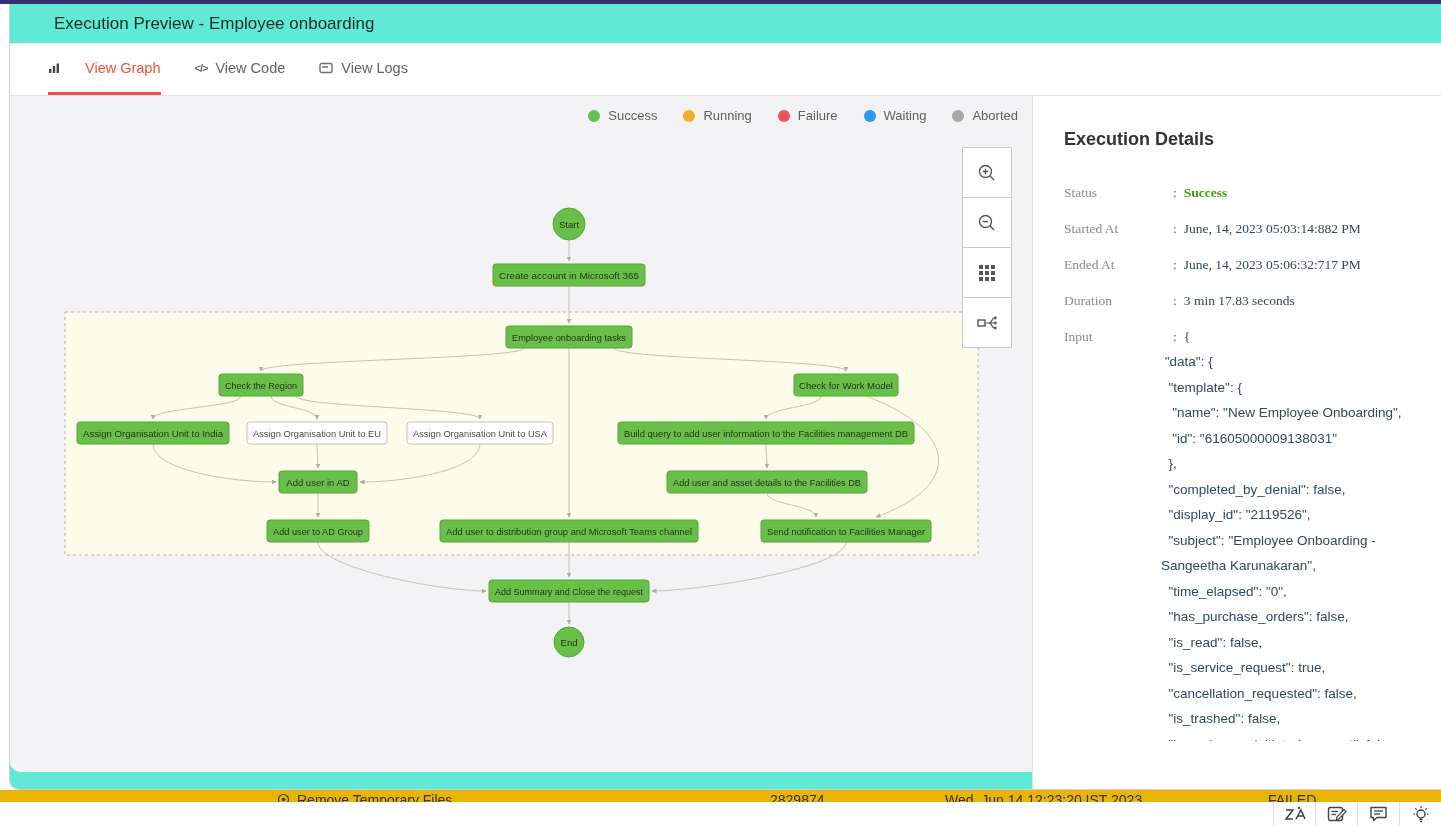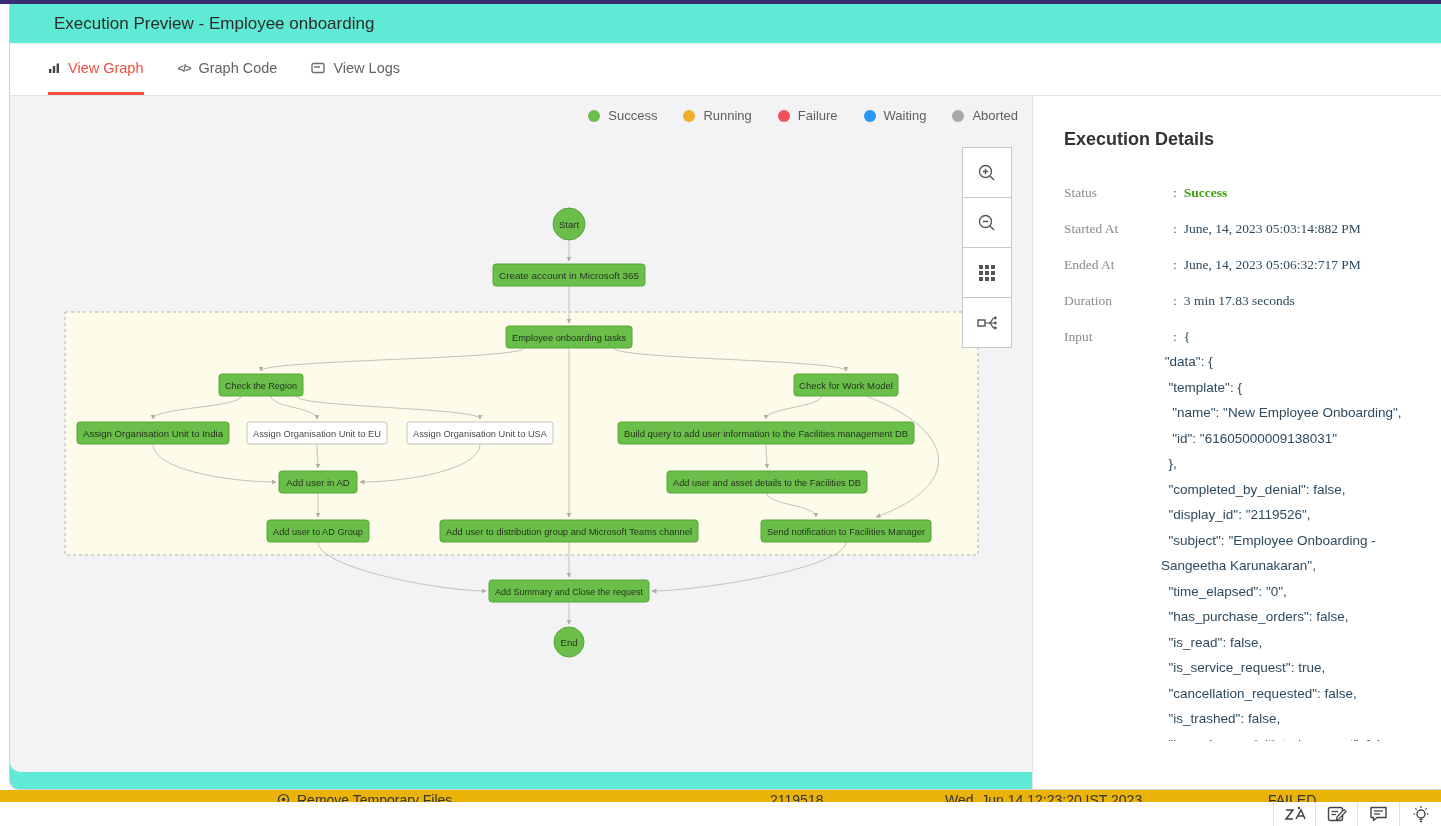--- a/index.html
+++ b/index.html
@@ -14,21 +14,21 @@
 
   .modal-header { height:40px; display:flex; align-items:center; padding-left:44px;
                   border-bottom:1px solid #f0f0f0; }
   .modal-title { font-size:17px; font-weight:500; color:#2c2c2c; }
 
   .tabbar { height:52px; display:flex; align-items:stretch; padding-left:38px;
             border-bottom:1px solid #e4e4e4; background:#fff; }
   .tab { display:flex; align-items:center; margin-right:34px; cursor:pointer;
          font-size:14.5px; color:#5f6368; border-bottom:3px solid transparent; }
   .tab .ticon { margin-right:8px; display:flex; align-items:center; }
-  .tab.active { color:#f2503f; border-bottom-color:#f2503f; }
+  .tab.active { color:#f2503f; border-bottom-color:#f2503f;gap:17px; }
   .tab .code-glyph { font-size:11px; font-weight:bold; color:#6a6f73; letter-spacing:-1px; }
 
   .content { display:flex; height:694px; }
   .graph-area { position:relative; width:1022px; height:676px; background:#f3f3f5;
                 border-radius:0 0 0 10px; flex:none; }
   .details-panel { flex:1; height:694px; background:#fff; border-left:1px solid #e3e3e3;
                    padding:33px 10px 0 31px; overflow:hidden; position:relative; }
 
   .legend { position:absolute; top:12px; right:14px; display:flex; align-items:center; }
   .legend-item { display:flex; align-items:center; margin-left:26px; font-size:13px; color:#5f5f5f; }
@@ -78,21 +78,21 @@
         <svg width="12" height="12" viewBox="0 0 12 12">
             <rect x="1" y="7" width="2.4" height="4" fill="#454545"></rect>
             <rect x="4.8" y="4" width="2.4" height="7" fill="#454545"></rect>
             <rect x="8.6" y="1.5" width="2.4" height="9.5" fill="#454545"></rect>
           </svg>
       </span>
       <span>View Graph</span>
     </div>
     <div class="tab">
       <span class="ticon code-glyph">&lt;/&gt;</span>
-      <span>Graph Code</span>
+      <span>View Code</span>
     </div>
     <div class="tab">
       <span class="ticon">
         <svg width="14" height="12" viewBox="0 0 14 12">
             <rect x="1" y="1.5" width="12" height="9" rx="1.5" fill="none" stroke="#6a6f73" stroke-width="1.4"></rect>
             <line x1="3" y1="5" x2="9" y2="5" stroke="#6a6f73" stroke-width="1.4"></line>
           </svg>
       </span>
       <span>View Logs</span>
     </div>
@@ -313,21 +313,21 @@
 </div>
 
 <div class="bg-row-strip">
   <span class="row-icon">
     <svg width="13" height="13" viewBox="0 0 13 13">
         <circle cx="6.5" cy="6.5" r="5" fill="none" stroke="#3c3c3c" stroke-width="1.2"></circle>
         <circle cx="6.5" cy="6.5" r="1.8" fill="#3c3c3c"></circle>
       </svg>
   </span>
   <span style="left:297px">Remove Temporary Files</span>
-  <span style="left:770px">2119518</span>
+  <span style="left:770px">2829874</span>
   <span style="left:945px">Wed, Jun 14 12:23:20 IST 2023</span>
   <span style="left:1268px">FAILED</span>
 </div>
 
 <div class="bottom-bar">
   <div class="bb-icons">
     <div class="bb-cell">
       <svg width="24" height="18" viewBox="0 0 24 18">
           <g fill="none" stroke="#444" stroke-width="1.5">
             <path d="M3,5 h7 l-7,9 h7"></path>

